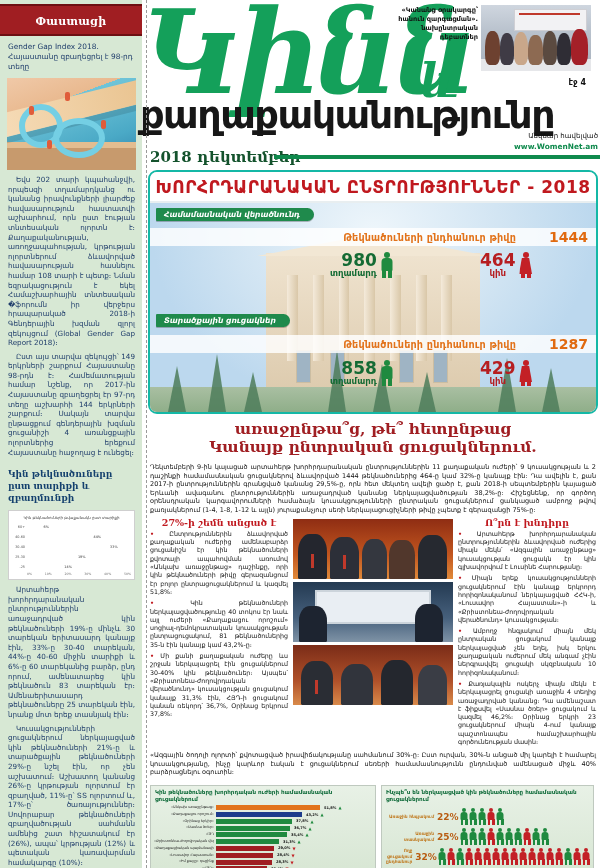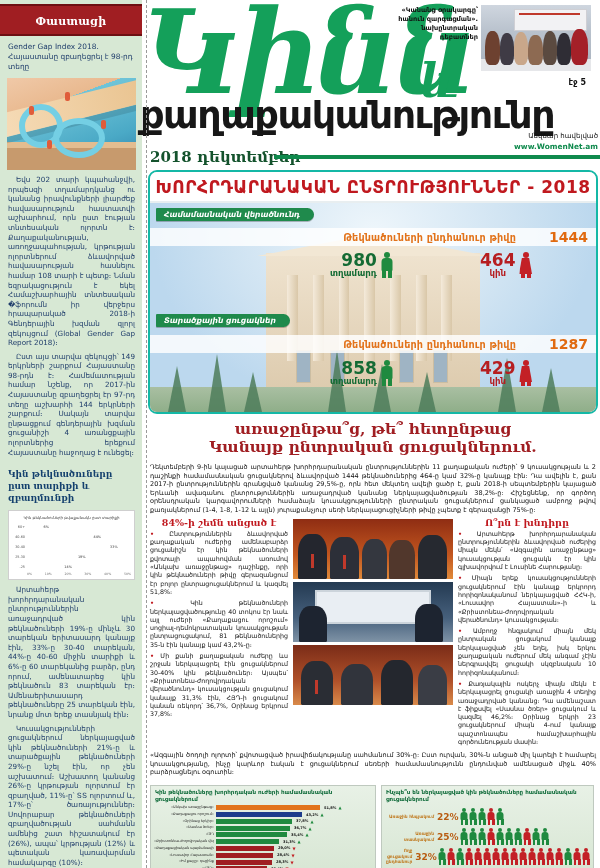--- a/index.html
+++ b/index.html
@@ -393,21 +393,21 @@
       <div class="desk"></div>
       <div class="h" style="left:4%;  width:13%; height:52%; background:#6d4130;"></div>
       <div class="h" style="left:17%; width:13%; height:48%; background:#3f3b45;"></div>
       <div class="h" style="left:30%; width:13%; height:50%; background:#c9a78a;"></div>
       <div class="h" style="left:43%; width:13%; height:46%; background:#8d6a52;"></div>
       <div class="h" style="left:56%; width:13%; height:52%; background:#5b4a40;"></div>
       <div class="h" style="left:69%; width:13%; height:48%; background:#2f2d35;"></div>
       <div class="h" style="left:82%; width:15%; height:54%; background:#a42028;"></div>
     </div>
 
-    <div class="mast-pageno">էջ 5</div>
+    <div class="mast-pageno">էջ 4</div>
 
     <div class="mast-dateline">
       <div class="mast-date">2018 դեկտեմբեր</div>
       <div class="mast-rule"></div>
       <div class="mast-sub">Անվճար հավելված</div>
       <div class="mast-url">www.WomenNet.am</div>
     </div>
   </div>
 
   <div class="main">
@@ -513,21 +513,21 @@
     <div class="headline">
       <div>առաջընթա՞ց, թե՞ հետընթաց</div>
       <div>Կանայք ընտրական ցուցակներում.</div>
     </div>
 
     <div class="article-lead">Դեկտեմբերի 9-ին կայացած արտահերթ խորհրդարանական ընտրություններին 11 քաղաքական ուժերի՝ 9 կուսակցության և 2 դաշինքի համամասնական ցուցակներով ձևավորված 1444 թեկնածուներից 464-ը կամ 32%-ը կանայք էին։ Դա ավելին է, քան 2017-ի ընտրություններին գրանցված կանանց 29,5%-ը, որն հետ մեկտեղ ավելի ցածր է, քան 2018-ի սեպտեմբերին կայացած Երևանի ավագանու ընտրություններին առաջադրված կանանց ներկայացվածության 38,2%-ը։ Հիշեցնենք, որ գործող օրենսդրական կարգավորումների համաձայն կուսակցությունների ընտրական ցուցակներում ցանկացած ամբողջ թվով քառյակներում (1-4, 1-8, 1-12 և այլն) յուրաքանչյուր սեռի ներկայացուցիչների թիվը չպետք է գերազանցի 75%-ը։</div>
 
     <div class="cols3">
 
       <div class="col left">
-        <div class="col-head">84%-ի շեմն անցած է</div>
+        <div class="col-head">27%-ի շեմն անցած է</div>
         <p class="bullet">Ընտրություններին ձևավորված քաղաքական ուժերից ամենաբարձր ցուցանիշն էր կին թեկնածուների քվոտայի ապահովման առումով «Անկախ առաջընթաց» դաշինքը, որի կին թեկնածուների թիվը գերազանցում էր բոլոր ընտրացուցակներում և կազմել 51,8%։</p>
         <p class="bullet">Կին թեկնածուների ներկայացվածությունը 40 տոկոս էր նաև այլ ուժերի «Քաղաքացու որոշում» սոցիալ-դեմոկրատական կուսակցության ընտրացուցակում, 81 թեկնածուներից 35-ն էին կանայք կամ 43,2%-ը։</p>
         <p class="bullet">Մի քանի քաղաքական ուժերը ևս շրջան ներկայացրել էին ցուցակներում 30-40% կին թեկնածուներ։ Այսպես՝ «Քրիստոնեա-ժողովրդական վերածնունդ» կուսակցության ցուցակում կանայք 31,3% էին, ՀՅԴ-ի ցուցակում կանան ռեկորդ՝ 36,7%, Օրինաց երկրում 37,8%։</p>
       </div>
 
       <div class="col mid">
         <div class="mid-photos">
           <div class="mp">
             <div class="suit" style="left:3%;  width:18%; height:74%; background:#24262e;"></div>
             <div class="tie" style="left:11%; bottom:18%;"></div>

